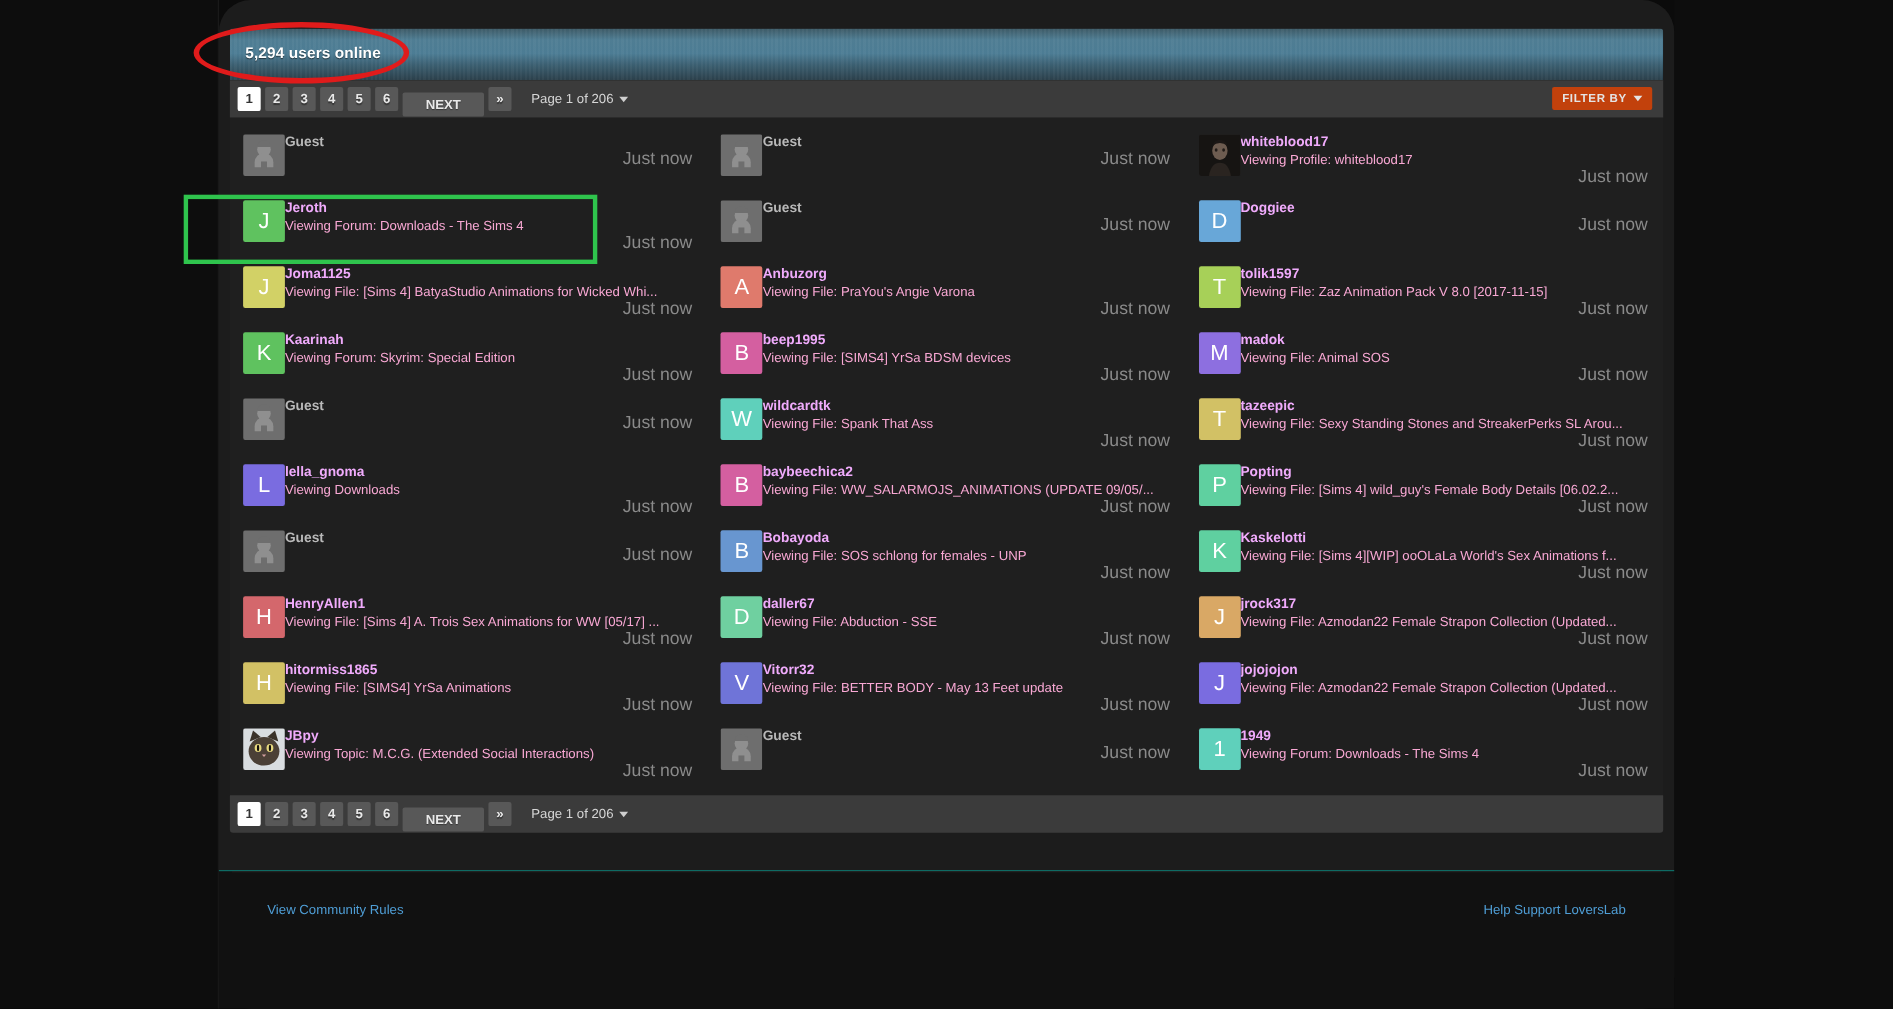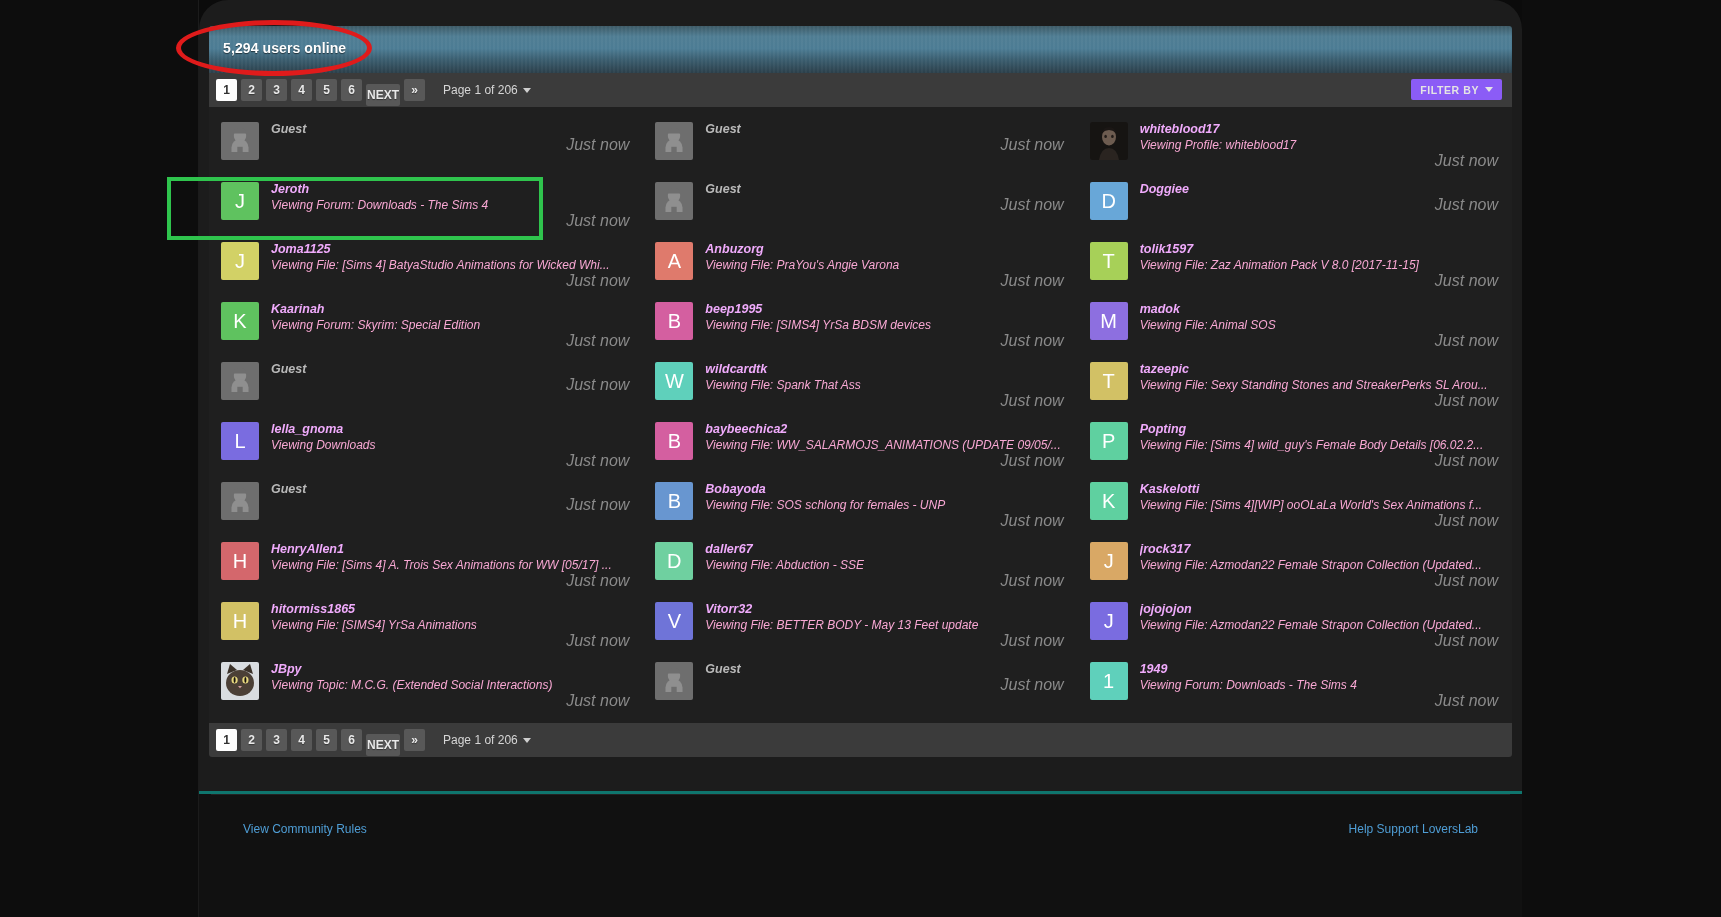--- a/index.html
+++ b/index.html
@@ -56,34 +56,34 @@
   .pnum {
     height:22px; min-width:21px; padding:0 6px;
     background:#585858; color:#e9e9e9;
     font-size:12px; font-weight:bold;
     display:flex; align-items:center; justify-content:center;
     border-radius:2px; margin-right:4px;
     cursor:pointer;
     text-shadow:0 1px 1px rgba(0,0,0,0.4);
   }
   .pnum.active { background:#ffffff; color:#333333; text-shadow:none; }
-  .pnum.wide { padding:0 1px;margin-top:10px; }
+  .pnum.wide { padding:0 21px;margin-top:10px; }
   .pagi-label {
     font-size:12px; color:#d6d6d6; margin-left:14px; white-space:nowrap;
     cursor:pointer;
   }
   .caret-down {
     display:inline-block; width:0; height:0; margin-left:5px;
     border-left:4px solid transparent; border-right:4px solid transparent;
     border-top:5px solid #cfcfcf; vertical-align:middle;
   }
   .filter-btn {
     position:absolute; right:10px; top:6px;
     height:21px; padding:0 9px;
-    background:#8b5cf6; color:#e4e4e4;
+    background:#c2410c; color:#e4e4e4;
     font-size:10.5px; font-weight:bold; letter-spacing:0.6px;
     display:flex; align-items:center; border-radius:2px; cursor:pointer;
   }
   .filter-btn .caret-down { border-top-color:#e4e4e4; margin-left:6px; }
 
   
   .online-list {
     position:absolute; left:10px; top:107px; width:1303px; height:616px;
     background:#1f1f1f;
     display:flex; flex-wrap:wrap;
@@ -100,38 +100,38 @@
     width:38px; height:38px; flex:0 0 38px;
     border-radius:2px;
     display:flex; align-items:center; justify-content:center;
     font-size:20px; font-weight:normal; color:#ffffff;
     overflow:hidden;
     margin-top:2px;
   }
   .avatar.photo { background:#2b2b2b; position:relative; }
   .avatar svg { display:block; }
   .cell-text {
-    margin-left:12px; min-width:0; flex:1 1 auto; padding-top:1px;font-style:italic;
+    margin-left:0; min-width:0; flex:1 1 auto; padding-top:1px;
   }
   .uname {
     font-size:12.5px; font-weight:bold; color:#f0abfc; line-height:16px;
     white-space:nowrap; overflow:hidden; text-overflow:ellipsis; cursor:pointer;
   }
   .uname.guest { color:#b9b9b9; cursor:default; }
   .uact {
     font-size:12px; color:#f9a8d4; line-height:16px;
     white-space:nowrap; overflow:hidden; text-overflow:ellipsis; cursor:pointer;
   }
   .utime {
     font-size:16px; color:#8a8a8a; line-height:16px; white-space:nowrap;text-align:right;
   }
   .footer {
     position:absolute; left:0; top:791px; width:1323px; height:126px;
     background:#111111;
-    border-top:3px solid #0f766e;
+    border-top:1px solid #0f766e;
   }
   .footer-line {
     position:absolute; left:12px; top:0; width:1299px; height:1px; background:#232323;
   }
   .footer-link {
     position:absolute; top:28px;
     font-size:12px; color:#4f9ed6; cursor:pointer;
   }
   .footer-link.left { left:44px; }
   .footer-link.right { right:44px; }

